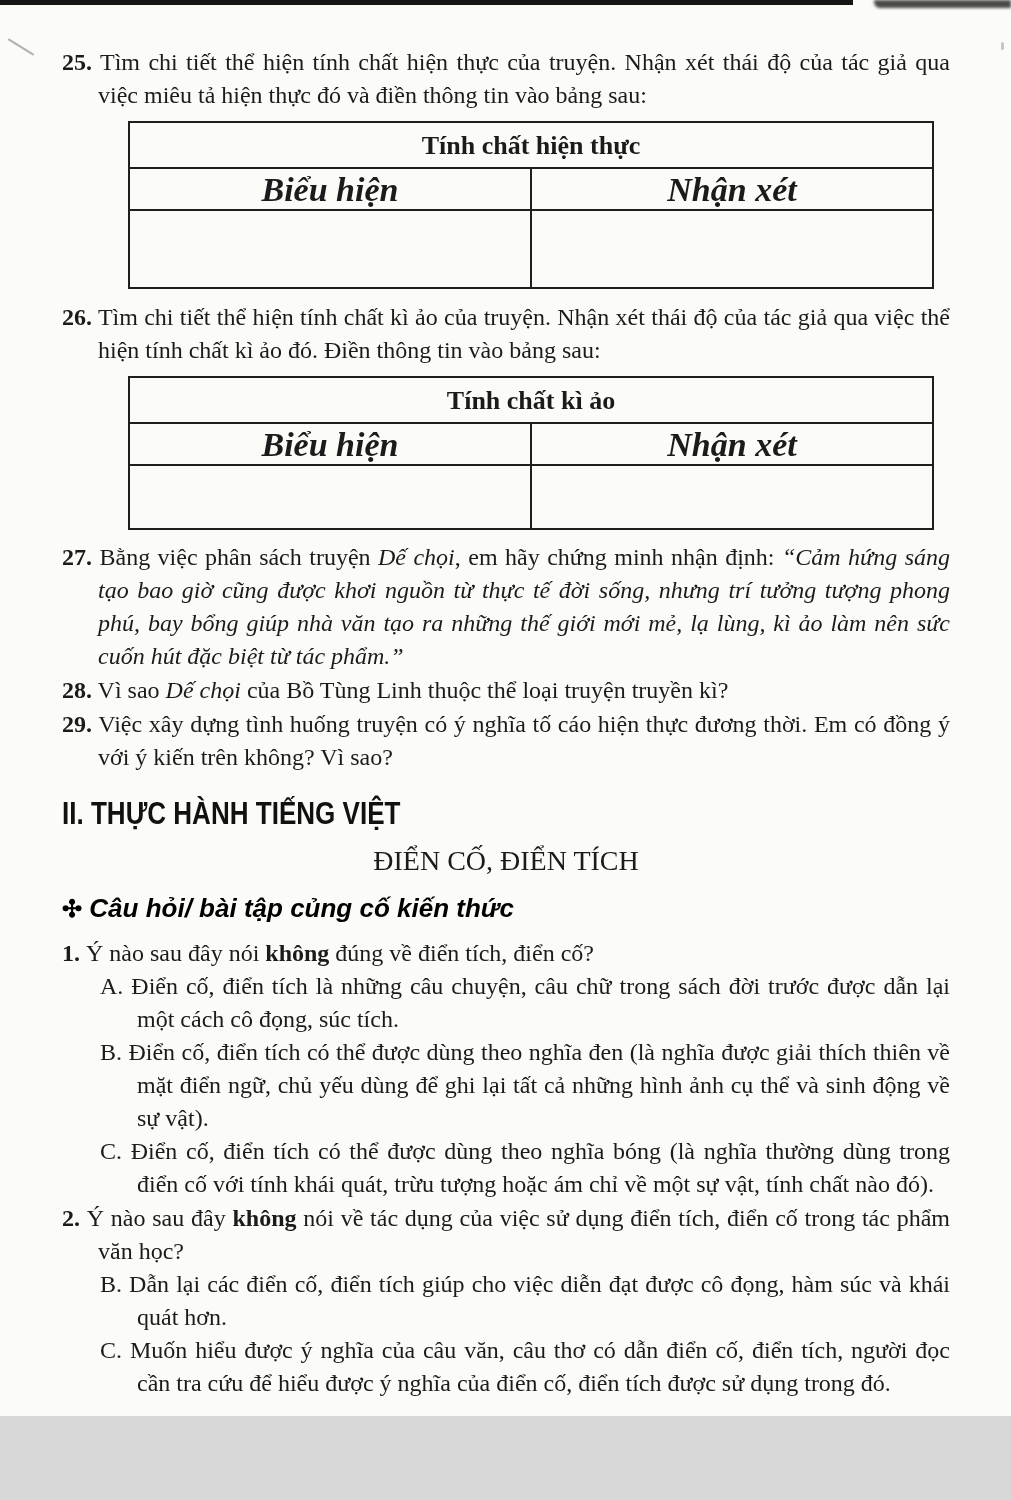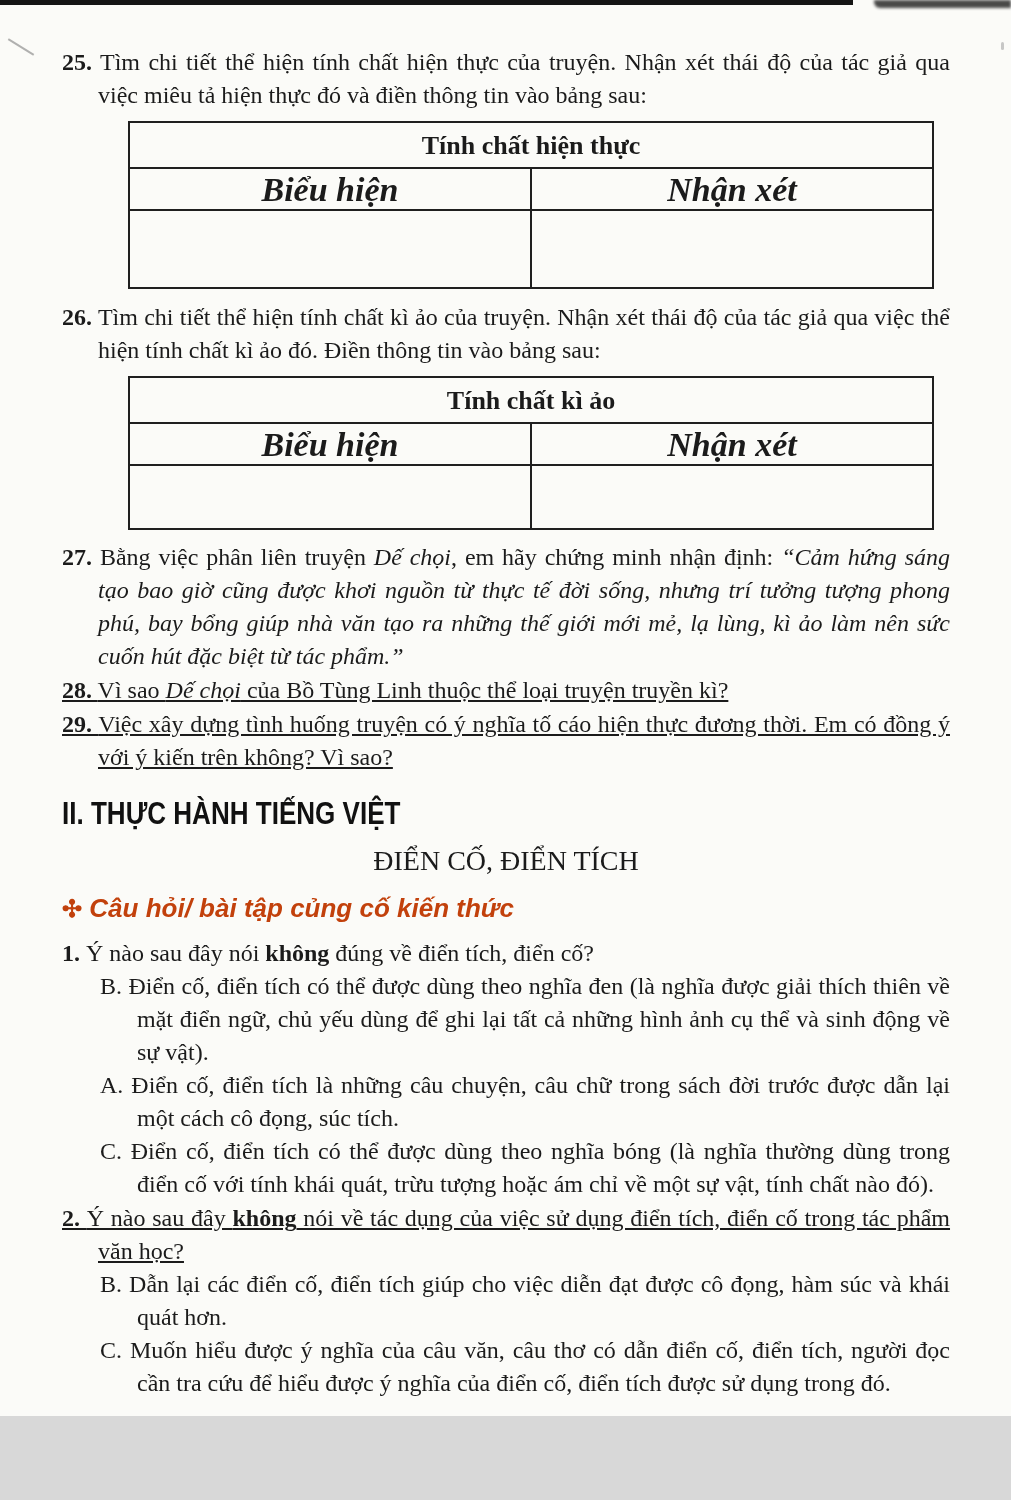--- a/index.html
+++ b/index.html
@@ -21,21 +21,21 @@
 
   .content {
     position:absolute; left:62px; top:46px; width:888px;
     font-size:24px; line-height:33px; text-align:justify;
   }
   p { margin:0; }
   .q { padding-left:36px; text-indent:-36px; }
   .qnum { font-weight:bold; }
   .sp27 { margin-top:10px; }
   .sp26 { margin-top:12px; }
-  .sp-q { margin-top:1px;text-decoration:underline; }
+  .sp-q { margin-top:1px; }
 
   table.fill-table {
     border-collapse:collapse;
     margin:9px 0 11px 66px;
     width:806px;
     table-layout:fixed;
   }
   table.fill-table td { border:2px solid #1f1f1f; padding:0; }
   .t-title td { height:44px; text-align:center; font-weight:bold; font-size:26px; }
   .t-head td  { height:40px; text-align:center; font-weight:bold; font-style:italic; font-size:34px; }
@@ -50,21 +50,21 @@
     text-align:left; letter-spacing:0px; color:#111;
   }
   .lesson-title {
     margin-top:10px;
     text-align:center; font-weight:normal; font-size:28px; line-height:38px;
   }
   .subsection {
     margin-top:10px;
     font-family:"Liberation Sans", sans-serif;
     font-weight:bold; font-style:italic;
-    font-size:26px; line-height:36px; text-align:left; color:#c2410c;
+    font-size:26px; line-height:36px; text-align:left; color:#000000;
   }
   .subsection .marker { font-style:normal; font-size:24px; }
 
   .opt { margin-left:38px; padding-left:37px; text-indent:-37px; }
 
   .page-number { position:absolute; left:66px; top:1426px; font-size:26px; font-family:"Liberation Sans", sans-serif; color:#222; }
 </style>
 </head>
 <body>
 
@@ -113,21 +113,21 @@
         </tr>
         <tr class="t-empty">
           <td></td>
           <td></td>
         </tr>
       </tbody>
     </table>
 
     <p class="q sp27">
       <span class="qnum">27.</span>
-      <span>Bằng việc phân liên truyện </span><i>Dế chọi</i><span>, em hãy chứng minh nhận định: </span><i>“Cảm hứng sáng tạo bao giờ cũng được khơi nguồn từ thực tế đời sống, nhưng trí tưởng tượng phong phú, bay bổng giúp nhà văn tạo ra những thế giới mới mẻ, lạ lùng, kì ảo làm nên sức cuốn hút đặc biệt từ tác phẩm.”</i>
+      <span>Bằng việc phân sách truyện </span><i>Dế chọi</i><span>, em hãy chứng minh nhận định: </span><i>“Cảm hứng sáng tạo bao giờ cũng được khơi nguồn từ thực tế đời sống, nhưng trí tưởng tượng phong phú, bay bổng giúp nhà văn tạo ra những thế giới mới mẻ, lạ lùng, kì ảo làm nên sức cuốn hút đặc biệt từ tác phẩm.”</i>
     </p>
 
     <p class="q sp-q">
       <span class="qnum">28.</span>
       <span>Vì sao </span><i>Dế chọi</i><span> của Bồ Tùng Linh thuộc thể loại truyện truyền kì?</span>
     </p>
 
     <p class="q sp-q">
       <span class="qnum">29.</span>
       <span>Việc xây dựng tình huống truyện có ý nghĩa tố cáo hiện thực đương thời. Em có đồng ý với ý kiến trên không? Vì sao?</span>
@@ -141,26 +141,26 @@
       <span class="marker">✣</span>
       <span>Câu hỏi/ bài tập củng cố kiến thức</span>
     </p>
 
     <p class="q sp27">
       <span class="qnum">1.</span>
       <span>Ý nào sau đây nói </span><b>không</b><span> đúng về điển tích, điển cố?</span>
     </p>
 
     <p class="opt">
+      <span>A.</span>
+      <span>Điển cố, điển tích là những câu chuyện, câu chữ trong sách đời trước được dẫn lại một cách cô đọng, súc tích.</span>
+    </p>
+    <p class="opt">
       <span>B.</span>
       <span>Điển cố, điển tích có thể được dùng theo nghĩa đen (là nghĩa được giải thích thiên về mặt điển ngữ, chủ yếu dùng để ghi lại tất cả những hình ảnh cụ thể và sinh động về sự vật).</span>
-    </p>
-    <p class="opt">
-      <span>A.</span>
-      <span>Điển cố, điển tích là những câu chuyện, câu chữ trong sách đời trước được dẫn lại một cách cô đọng, súc tích.</span>
     </p>
     <p class="opt">
       <span>C.</span>
       <span>Điển cố, điển tích có thể được dùng theo nghĩa bóng (là nghĩa thường dùng trong điển cố với tính khái quát, trừu tượng hoặc ám chỉ về một sự vật, tính chất nào đó).</span>
     </p>
 
     <p class="q sp-q">
       <span class="qnum">2.</span>
       <span>Ý nào sau đây </span><b>không</b><span> nói về tác dụng của việc sử dụng điển tích, điển cố trong tác phẩm văn học?</span>
     </p>

